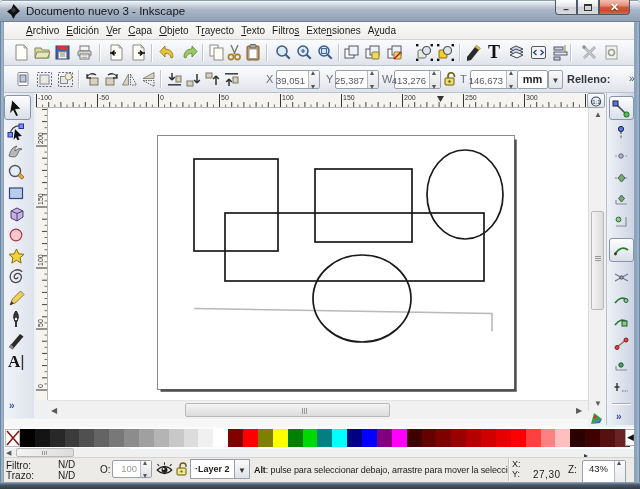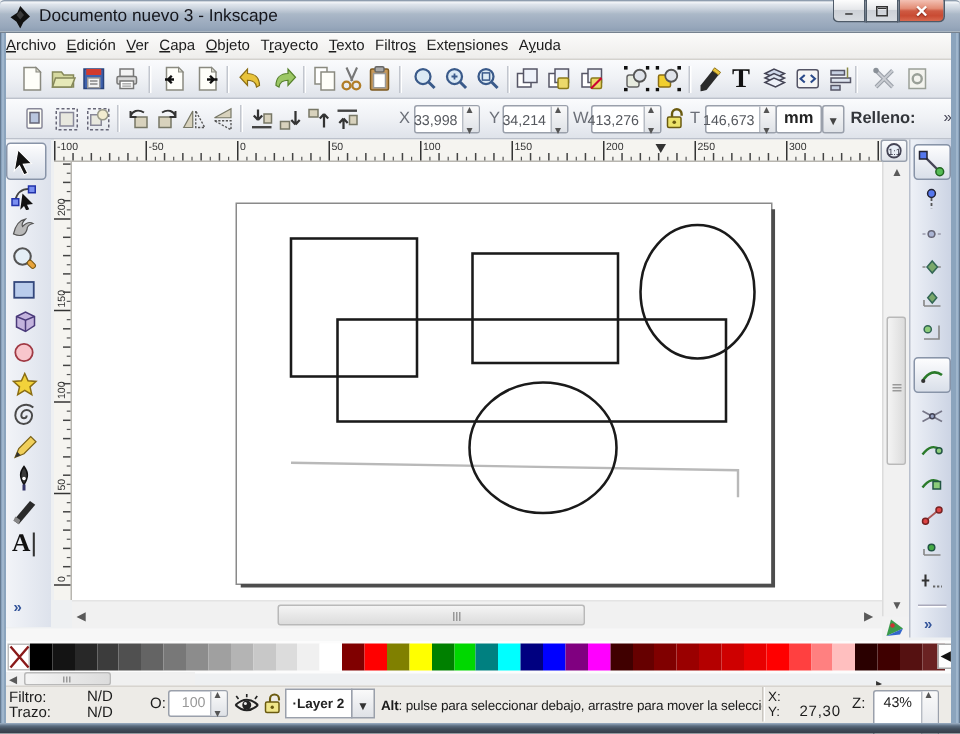--- a/index.html
+++ b/index.html
@@ -78,21 +78,21 @@
 <div class="abs capbtn" style="left:577px;width:22px;">
       <div class="glyph">
         <span style="display:block;width:8px;height:7px;border:1px solid #333;box-shadow:inset 0 1px 0 #333;"></span>
       </div>
     </div>
 <div class="abs capbtn last" id="btn-close" style="left:599px;width:31px;">
       <div class="glyph" style="color:#fff;font-weight:bold;font-size:11px;text-shadow:0 1px 1px #7d2013;">✕</div>
     </div>
 
 <div id="menubar" class="abs">
-      <span style="padding-left:0;"><u>A</u>rchivo</span>
+      <span style="padding-left:22px;"><u>A</u>rchivo</span>
       <span><u>E</u>dición</span>
       <span><u>V</u>er</span>
       <span><u>C</u>apa</span>
       <span><u>O</u>bjeto</span>
       <span>T<u>r</u>ayecto</span>
       <span><u>T</u>exto</span>
       <span>Filtro<u>s</u></span>
       <span>Exte<u>n</u>siones</span>
       <span>A<u>y</u>uda</span>
     </div>
@@ -278,26 +278,26 @@
         <rect x="2" y="2" width="6" height="5" fill="#d8d2bd" stroke="#776"></rect>
         <path d="M12 14 v-9 M12 5 l-2.8 3 M12 5 l2.8 3" stroke="#333" stroke-width="1.5" fill="none"></path>
       </svg>
       <svg class="icon" style="left:219px;top:5px" width="17" height="17" viewBox="0 0 17 17">
         <rect x="2" y="2" width="13" height="1.6" fill="#444"></rect>
         <path d="M6 15 v-7 M6 8 l-2.8 3 M6 8 l2.8 3" stroke="#333" stroke-width="1.5" fill="none"></path>
         <rect x="10" y="6" width="5" height="6" fill="#d8d2bd" stroke="#776"></rect>
       </svg>
       <div class="lbl" style="left:262px;top:7px;">X</div>
       <div class="spin abs" style="left:272px;top:4px;width:44px;">
-        <span class="v">33,998</span>
+        <span class="v">39,051</span>
         <span class="btns"></span>
       </div>
       <div class="lbl" style="left:322px;top:7px;">Y</div>
       <div class="spin abs" style="left:331px;top:4px;width:44px;">
-        <span class="v">34,214</span>
+        <span class="v">25,387</span>
         <span class="btns"></span>
       </div>
       <div class="lbl" style="left:378px;top:7px;">W</div>
       <div class="spin abs" style="left:390px;top:4px;width:47px;">
         <span class="v">413,276</span>
         <span class="btns"></span>
       </div>
       <svg class="icon" style="left:438px;top:5px" width="16" height="16" viewBox="0 0 16 16">
         <rect x="3" y="7" width="9" height="7" rx="1" fill="#ece26a" stroke="#6a5a10"></rect>
         <path d="M6 7 v-2 a3.2 3.2 0 0 1 6.4 0 v1.2" fill="none" stroke="#6a5a10" stroke-width="1.6"></path>

